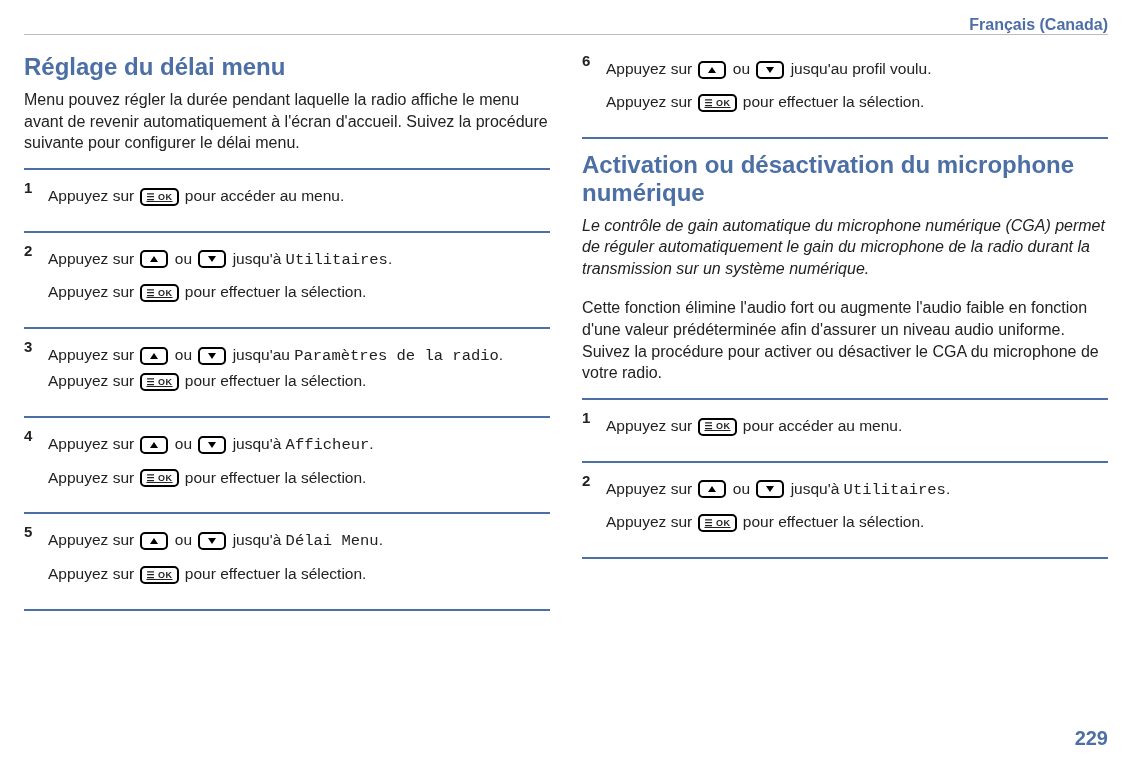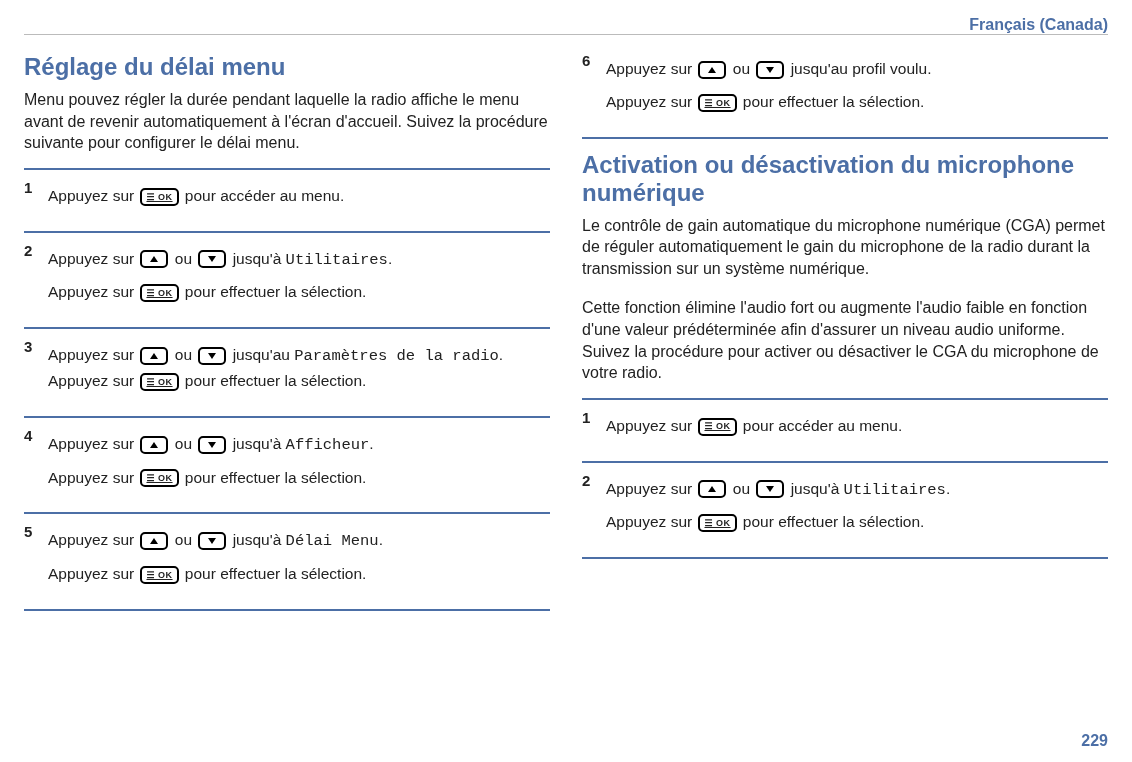--- a/index.html
+++ b/index.html
@@ -27,21 +27,21 @@
   .btn,.btn-ok{
     display:inline-flex;align-items:center;justify-content:center;
     border:2px solid #000;border-radius:5px;height:18px;min-width:28px;
     vertical-align:middle;margin:0 2px;background:#fff;box-sizing:border-box;
     font-size:9px;font-weight:bold;letter-spacing:0.5px;text-decoration:underline;
   }
   .btn svg{width:10px;height:10px;}
   .btn-ok{padding:0 4px;min-width:34px;}
   .mono{font-family:Liberation Mono, monospace;}
   .page-num{
-    position:absolute;right:24px;bottom:12px;color:#4c6fa6;font-weight:bold;font-size:16px;
+    position:absolute;right:24px;bottom:12px;color:#4c6fa6;font-weight:bold;font-size:20px;
   }
 </style>
 </head>
 <body>
 
 <div class="page">
   <div class="lang-header">Français (Canada)</div>
 
   <div class="cols">
 
@@ -192,21 +192,21 @@
             <p>
               <span>Appuyez sur </span>
               <span class="btn-ok">☰ OK</span>
               <span> pour effectuer la sélection.</span>
             </p>
           </div>
         </li>
       </ol>
 
       <h2 style="margin-top:12px;">Activation ou désactivation du microphone numérique</h2>
-      <p class="lead" style="margin-bottom:18px;">Le contrôle de gain automatique du microphone numérique (CGA) permet de réguler automatiquement le gain du microphone de la radio durant la transmission sur un système numérique.</p>
+      <p class="lead" style="margin-bottom:18px;font-style:italic;">Le contrôle de gain automatique du microphone numérique (CGA) permet de réguler automatiquement le gain du microphone de la radio durant la transmission sur un système numérique.</p>
       <p class="lead2">Cette fonction élimine l'audio fort ou augmente l'audio faible en fonction d'une valeur prédéterminée afin d'assurer un niveau audio uniforme. Suivez la procédure pour activer ou désactiver le CGA du microphone de votre radio.</p>
 
       <ol class="proc">
         <li>
           <span class="step-num">1</span>
           <div class="step-body">
             <p>
               <span>Appuyez sur </span>
               <span class="btn-ok">☰ OK</span>
               <span> pour accéder au menu.</span>

